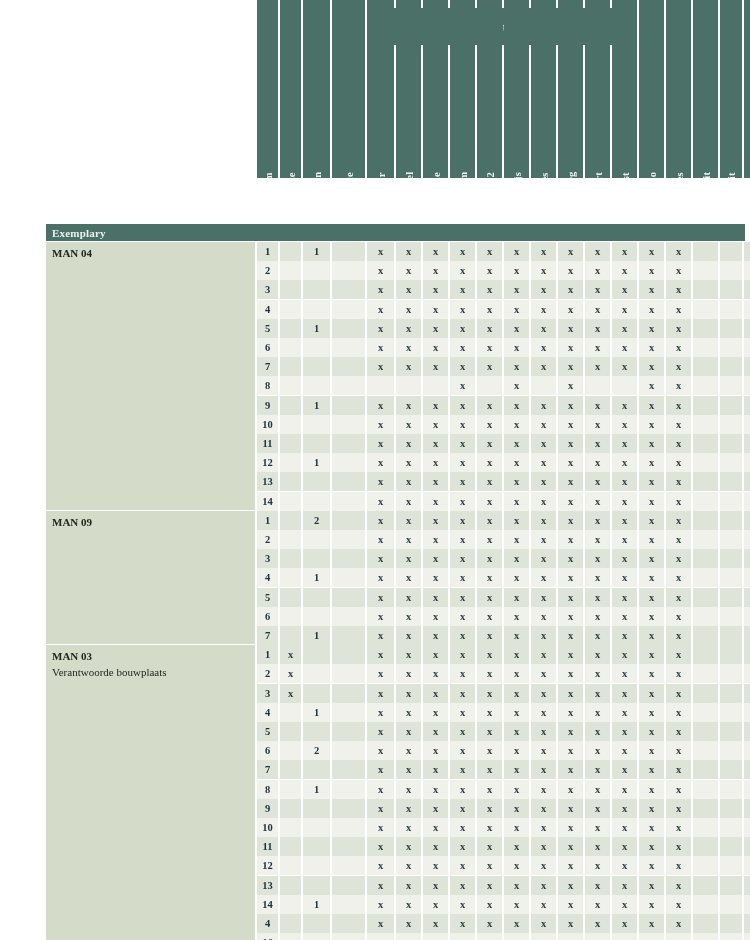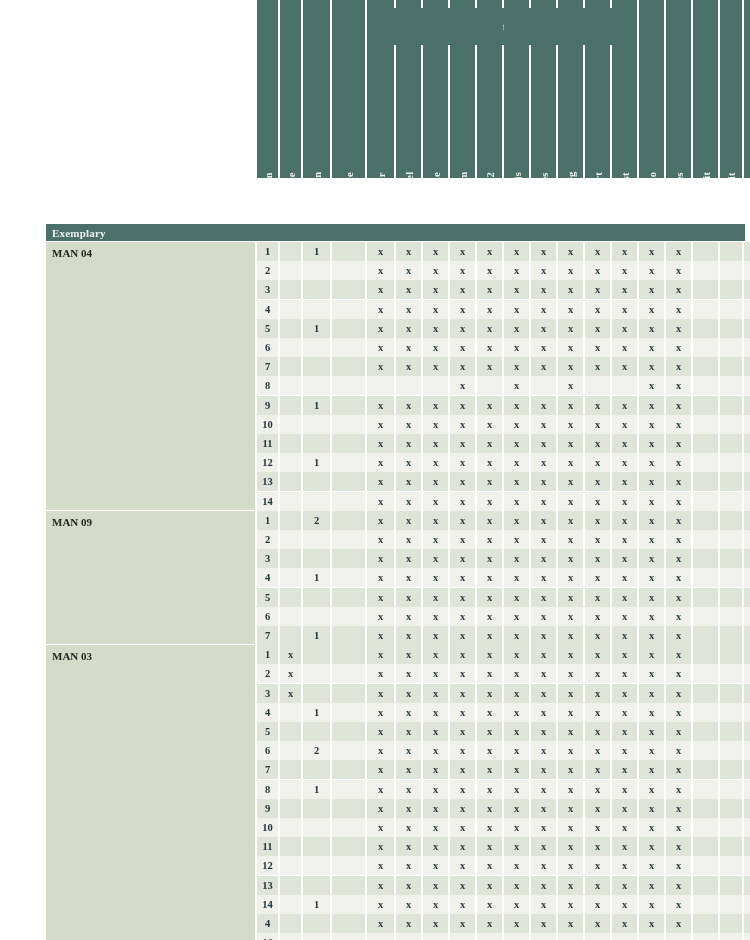--- a/index.html
+++ b/index.html
@@ -547,20 +547,21 @@
       <div class="cell dark xm" style="left: 558px; top: 402px; width: 25px;">x</div>
       <div class="cell dark xm" style="left: 585px; top: 402px; width: 25px;">x</div>
       <div class="cell dark xm" style="left: 612px; top: 402px; width: 25px;">x</div>
       <div class="cell dark xm" style="left: 639px; top: 402px; width: 25px;">x</div>
       <div class="cell dark xm" style="left: 666px; top: 402px; width: 25px;">x</div>
       <div class="cell dark" style="left: 693px; top: 402px; width: 25px;"></div>
       <div class="cell dark" style="left: 720px; top: 402px; width: 22px;"></div>
       <div class="cell dark xm" style="left: 744px; top: 402px; width: 27px;">x</div>
       <div class="crit-label" style="top: 421.2px; height: 307.2px;">
         <div class="crit-code">MAN 03</div>
+        <div class="crit-name">Verantwoorde bouwplaats</div>
       </div>
       <div class="cell dark num" style="left: 257px; top: 421.2px; width: 21px;">1</div>
       <div class="cell dark xm" style="left: 280px; top: 421.2px; width: 21px;">x</div>
       <div class="cell dark num" style="left: 303px; top: 421.2px; width: 27px;"></div>
       <div class="cell dark xm" style="left: 332px; top: 421.2px; width: 33px;"></div>
       <div class="cell dark xm" style="left: 367px; top: 421.2px; width: 27px;">x</div>
       <div class="cell dark xm" style="left: 396px; top: 421.2px; width: 25px;">x</div>
       <div class="cell dark xm" style="left: 423px; top: 421.2px; width: 25px;">x</div>
       <div class="cell dark xm" style="left: 450px; top: 421.2px; width: 25px;">x</div>
       <div class="cell dark xm" style="left: 477px; top: 421.2px; width: 25px;">x</div>

